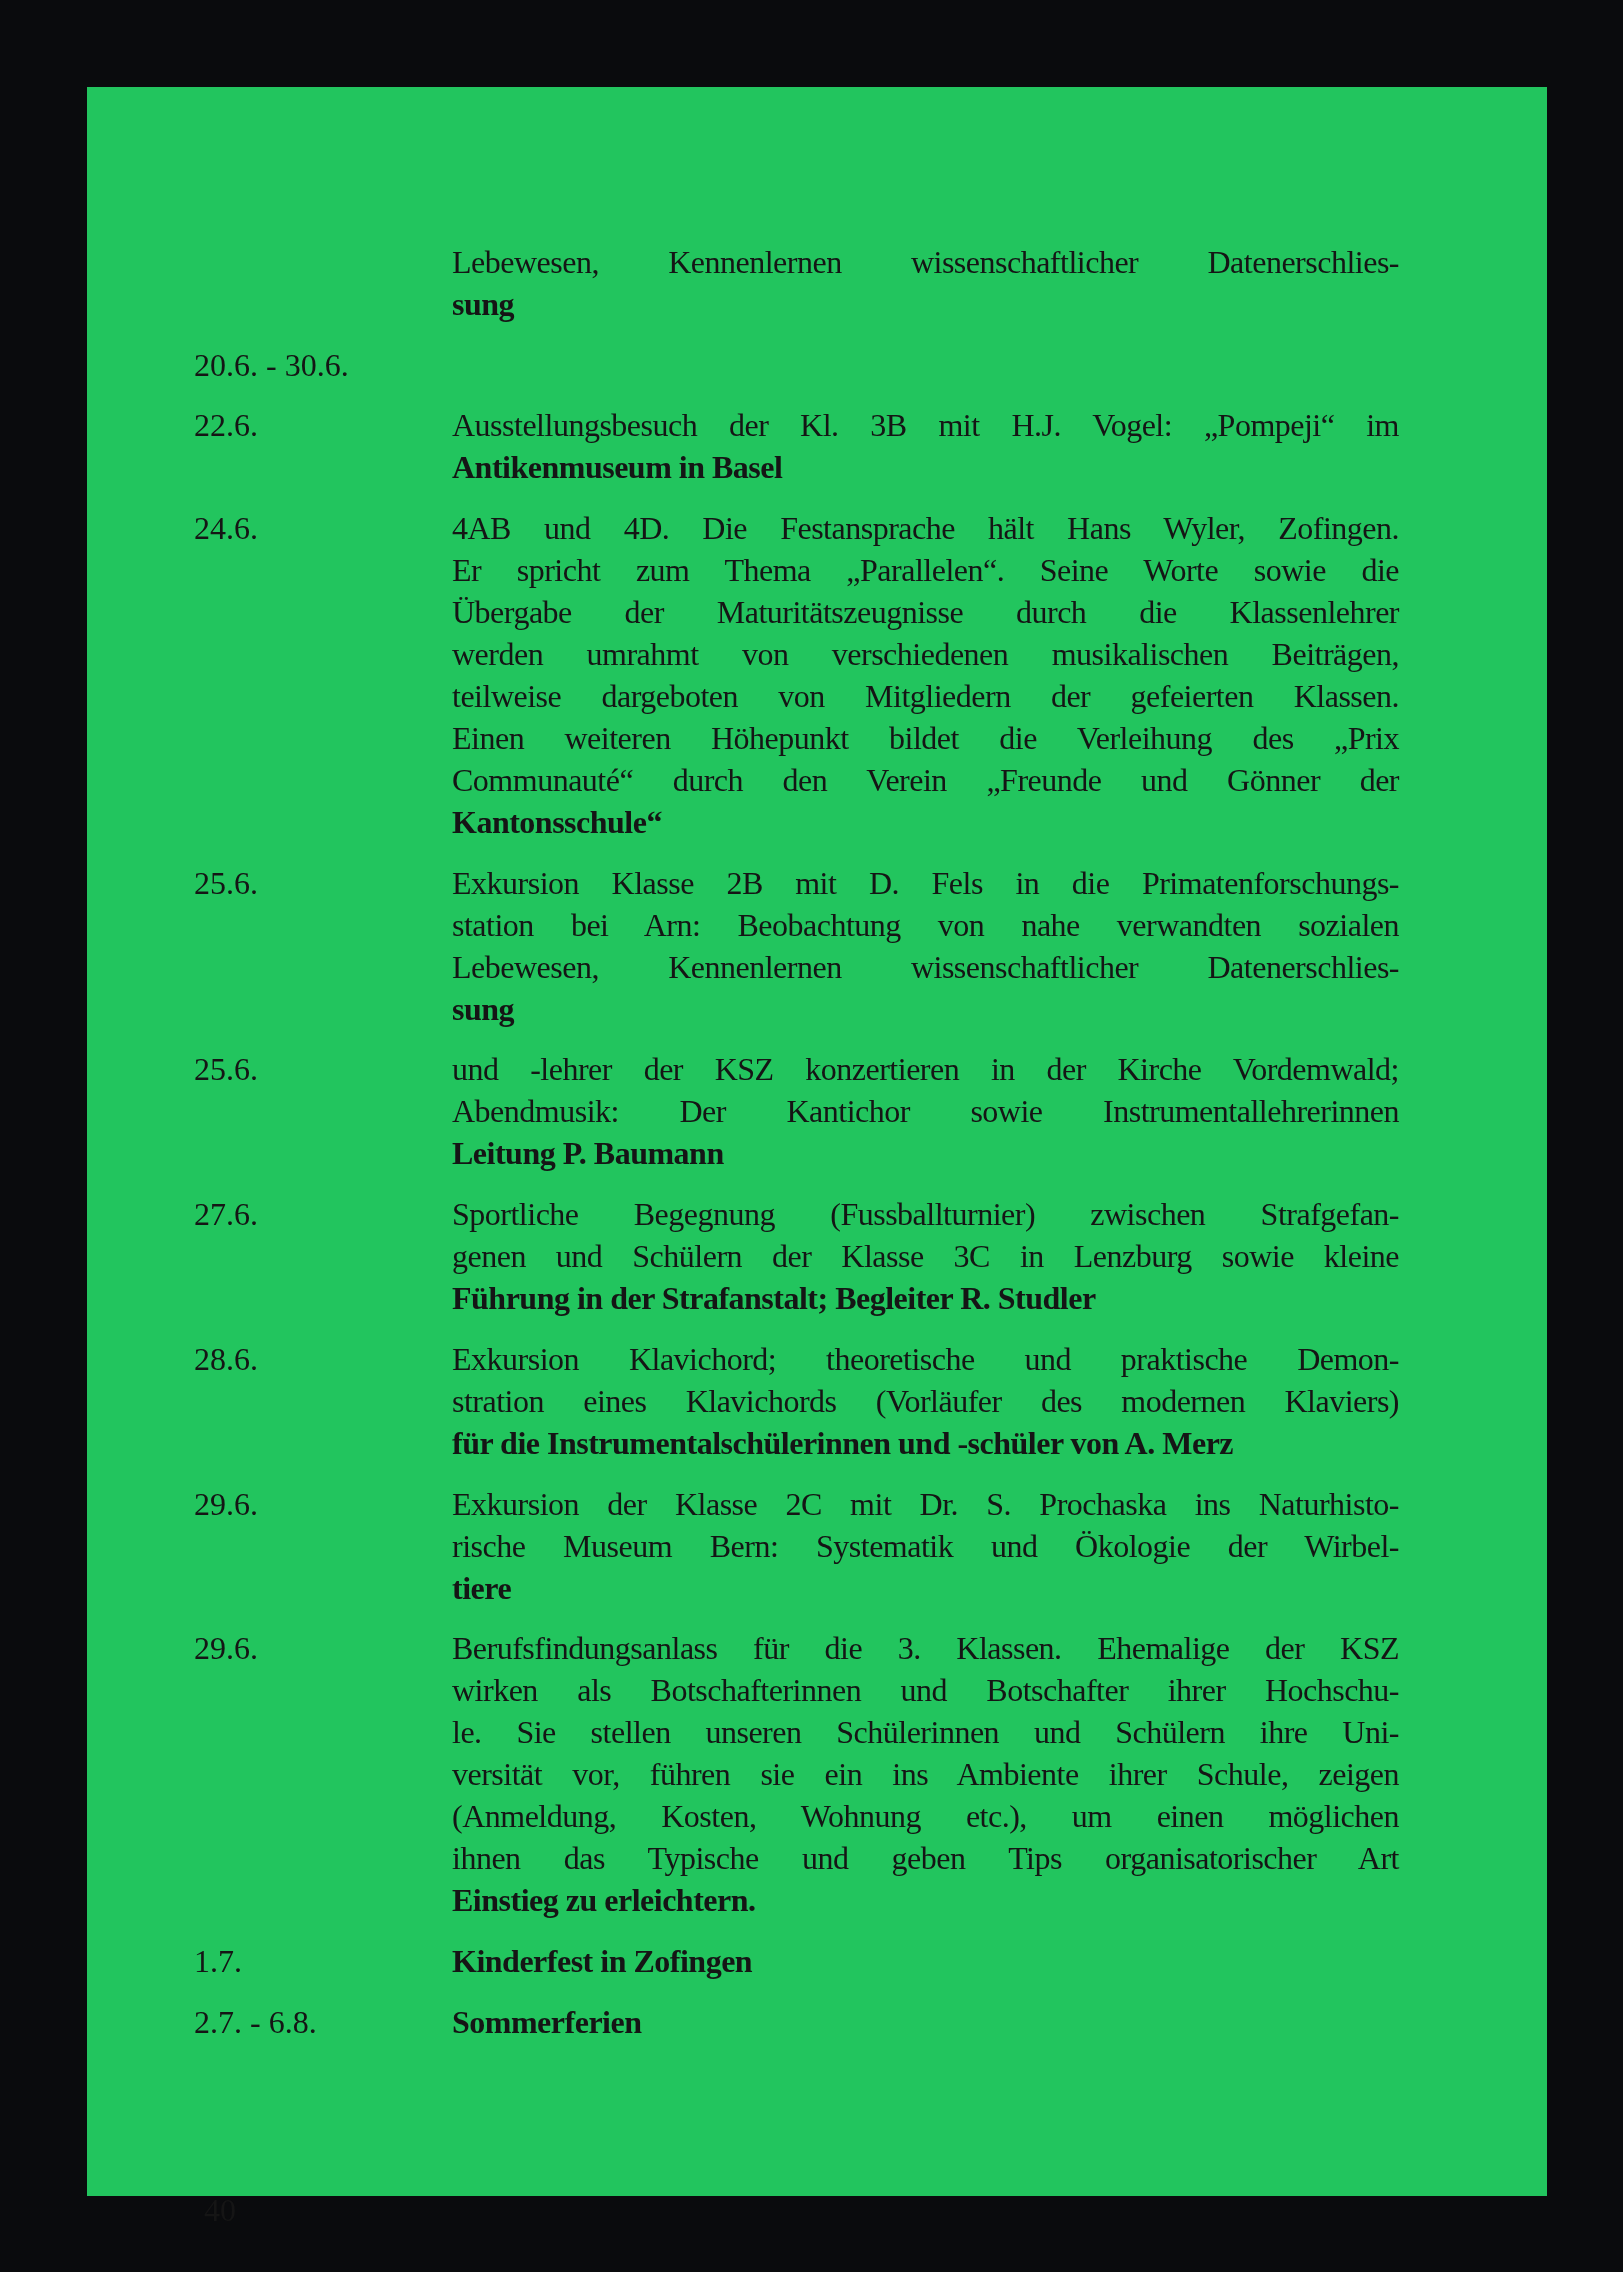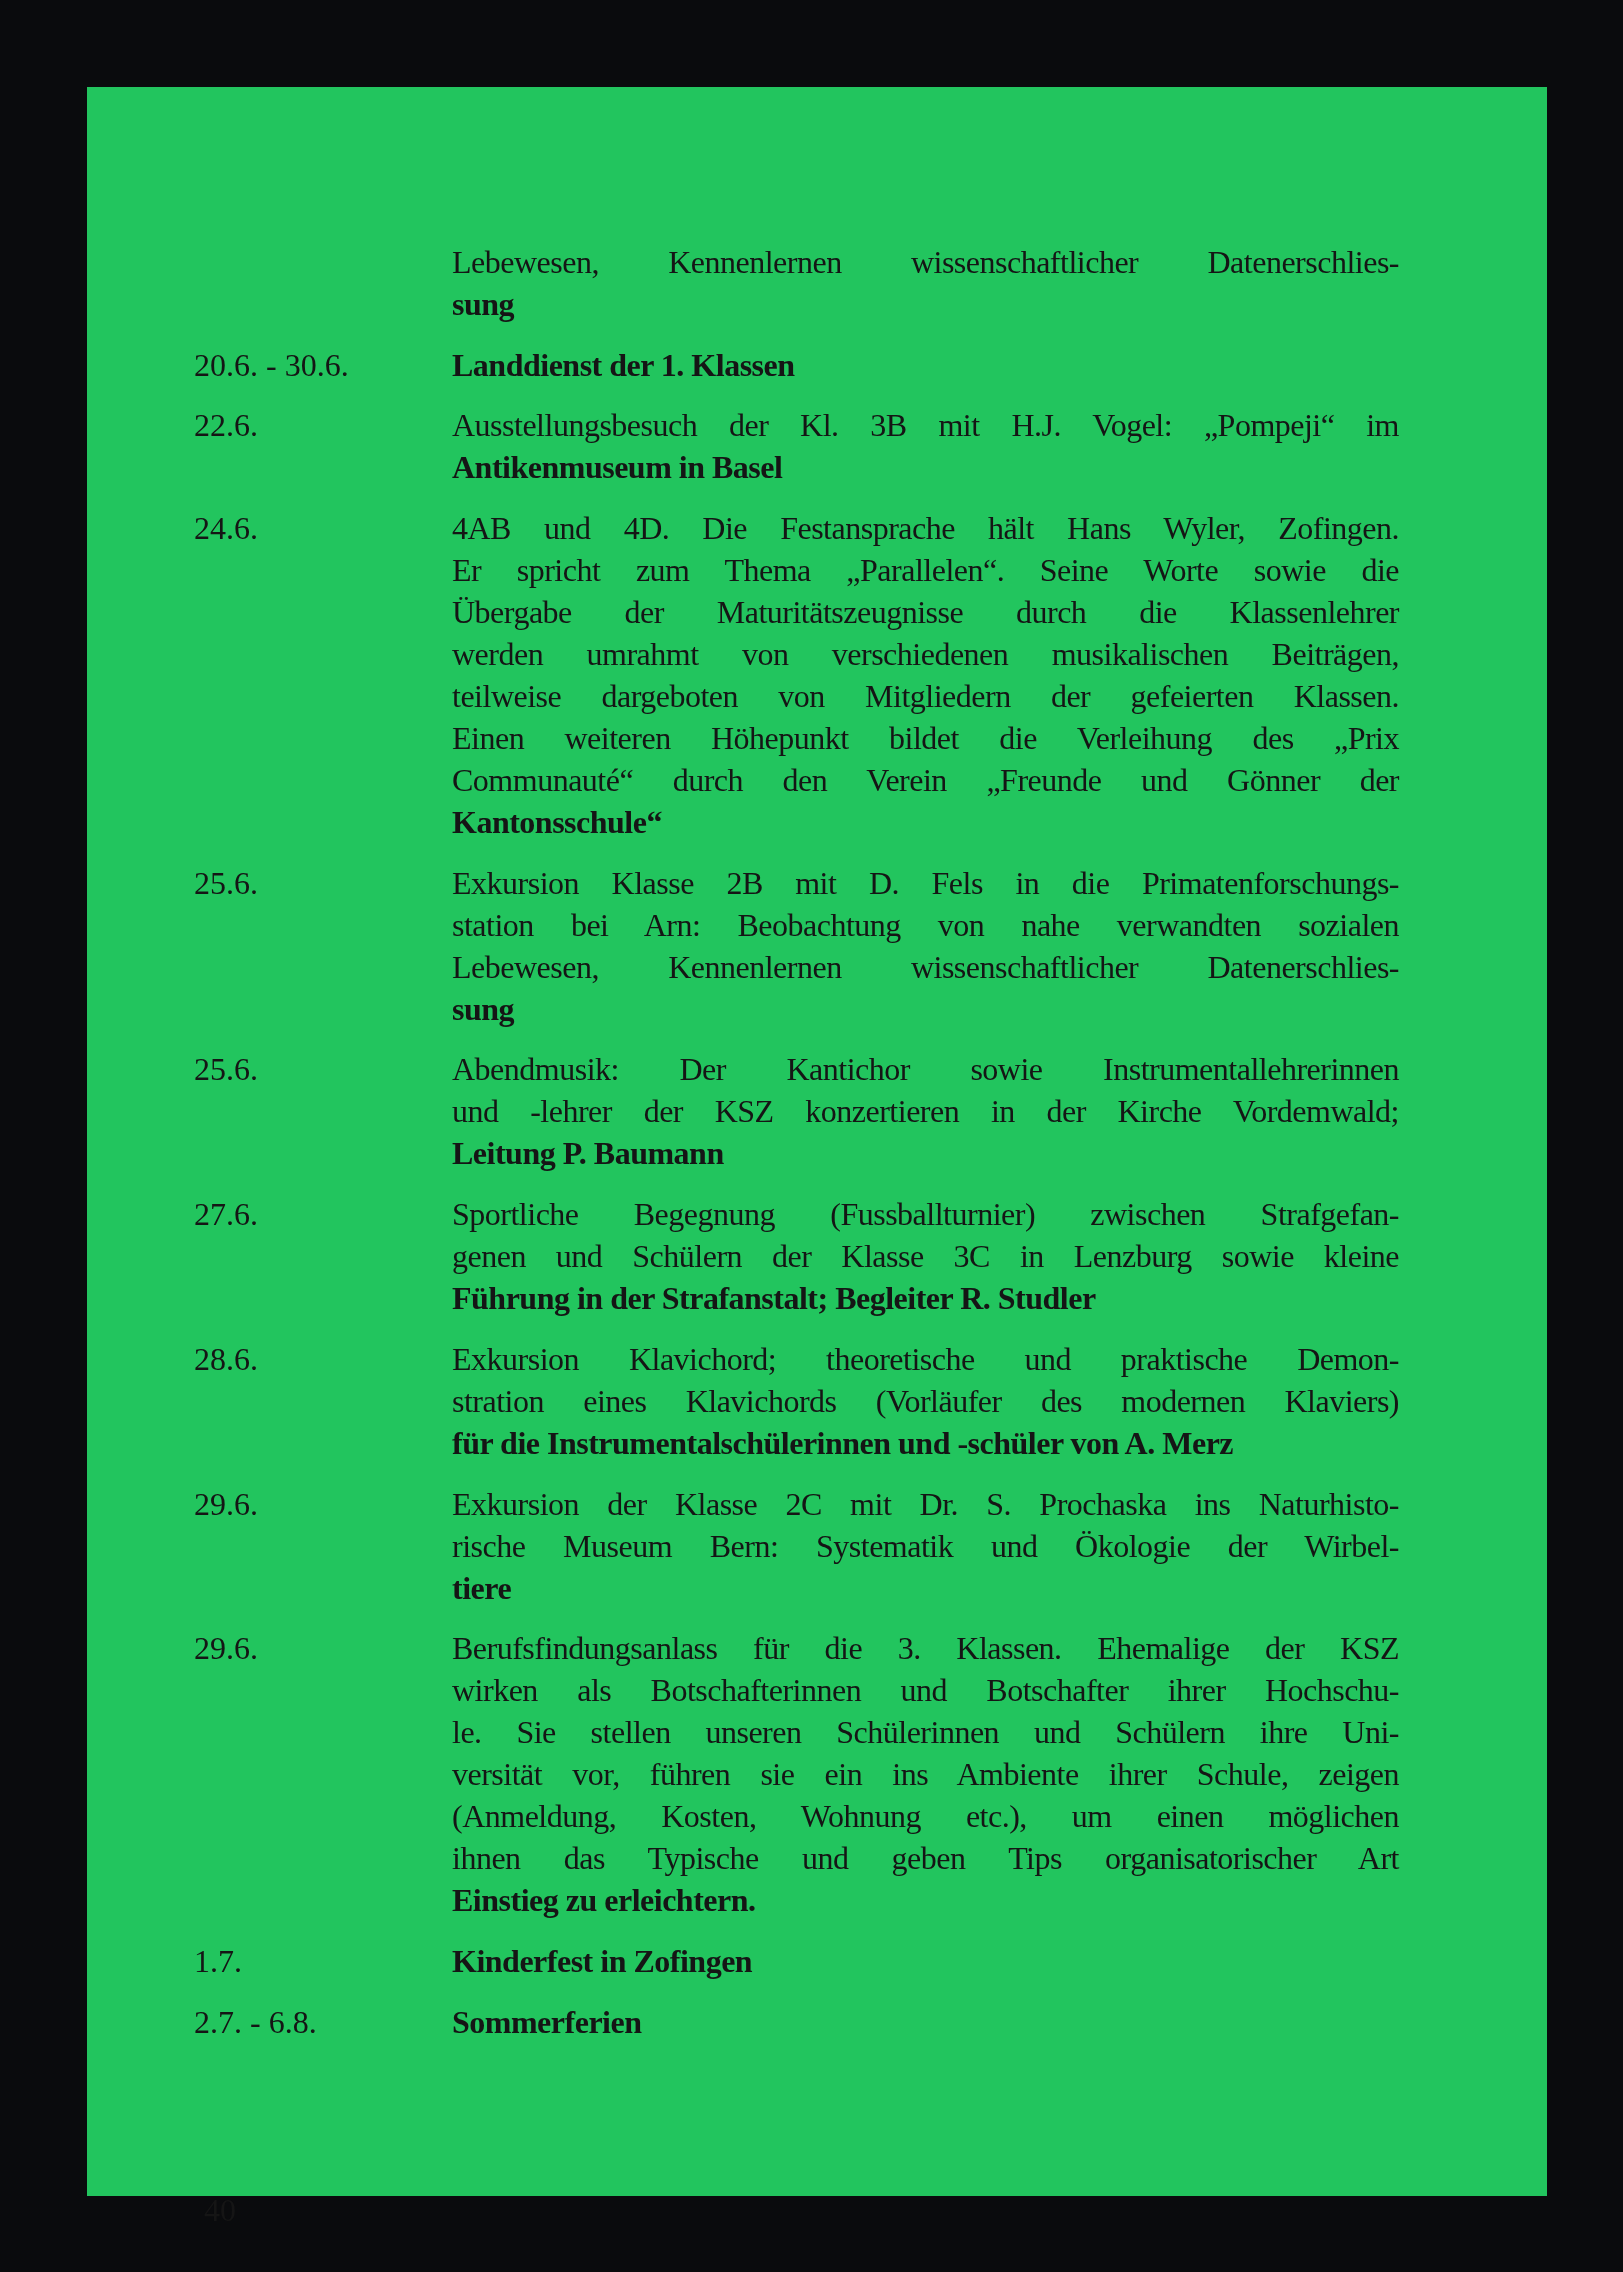--- a/index.html
+++ b/index.html
@@ -50,23 +50,20 @@
   <div class="entries" id="entries">
       <div class="entry">
         <div class="date"></div>
         <div class="text">
           <span class="line">Lebewesen, Kennenlernen wissenschaftlicher Datenerschlies-</span>
           <span class="line last">sung</span>
         </div>
       </div>
       <div class="entry">
         <div class="date">20.6. - 30.6.</div>
-        <div class="text">
-          <span class="line last">Landdienst der 1. Klassen</span>
-        </div>
       </div>
       <div class="entry">
         <div class="date">22.6.</div>
         <div class="text">
           <span class="line">Ausstellungsbesuch der Kl. 3B mit H.J. Vogel: „Pompeji“ im</span>
           <span class="line last">Antikenmuseum in Basel</span>
         </div>
       </div>
       <div class="entry">
         <div class="date">24.6.</div>
@@ -86,22 +83,22 @@
         <div class="text">
           <span class="line">Exkursion Klasse 2B mit D. Fels in die Primatenforschungs-</span>
           <span class="line">station bei Arn: Beobachtung von nahe verwandten sozialen</span>
           <span class="line">Lebewesen, Kennenlernen wissenschaftlicher Datenerschlies-</span>
           <span class="line last">sung</span>
         </div>
       </div>
       <div class="entry">
         <div class="date">25.6.</div>
         <div class="text">
+          <span class="line">und -lehrer der KSZ konzertieren in der Kirche Vordemwald;</span>
           <span class="line">Abendmusik: Der Kantichor sowie Instrumentallehrerinnen</span>
-          <span class="line">und -lehrer der KSZ konzertieren in der Kirche Vordemwald;</span>
           <span class="line last">Leitung P. Baumann</span>
         </div>
       </div>
       <div class="entry">
         <div class="date">27.6.</div>
         <div class="text">
           <span class="line">Sportliche Begegnung (Fussballturnier) zwischen Strafgefan-</span>
           <span class="line">genen und Schülern der Klasse 3C in Lenzburg sowie kleine</span>
           <span class="line last">Führung in der Strafanstalt; Begleiter R. Studler</span>
         </div>

